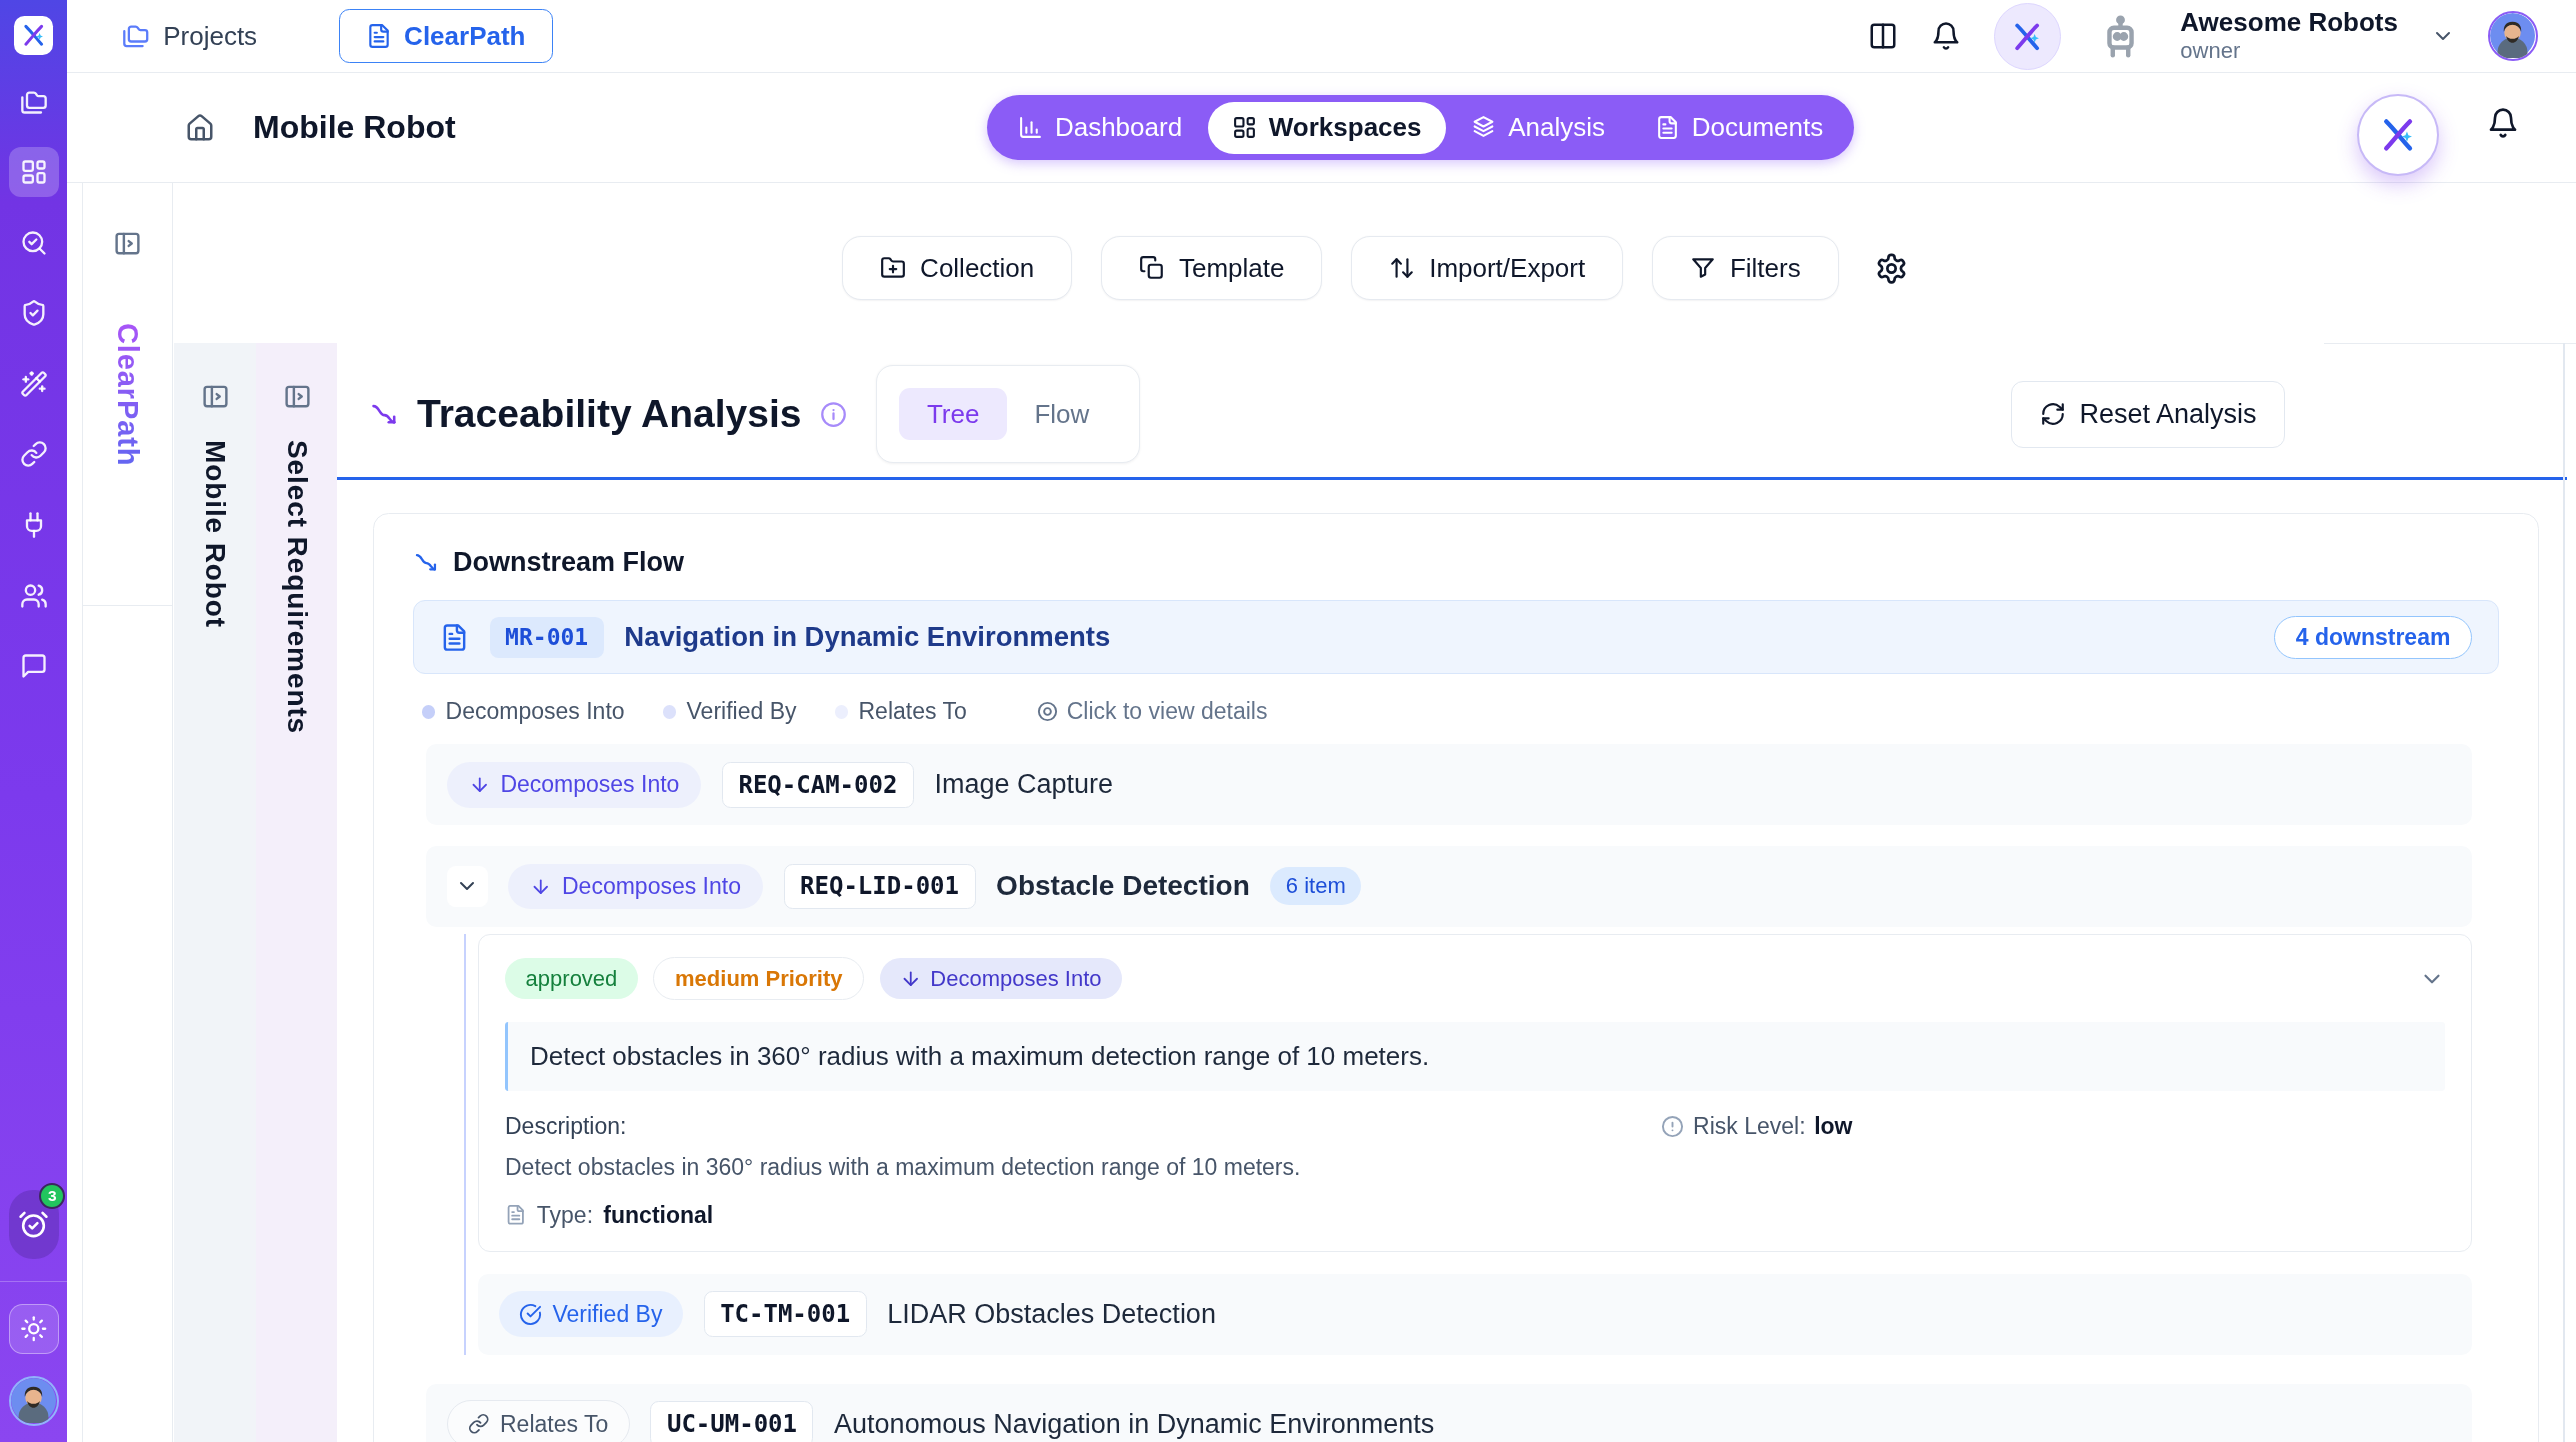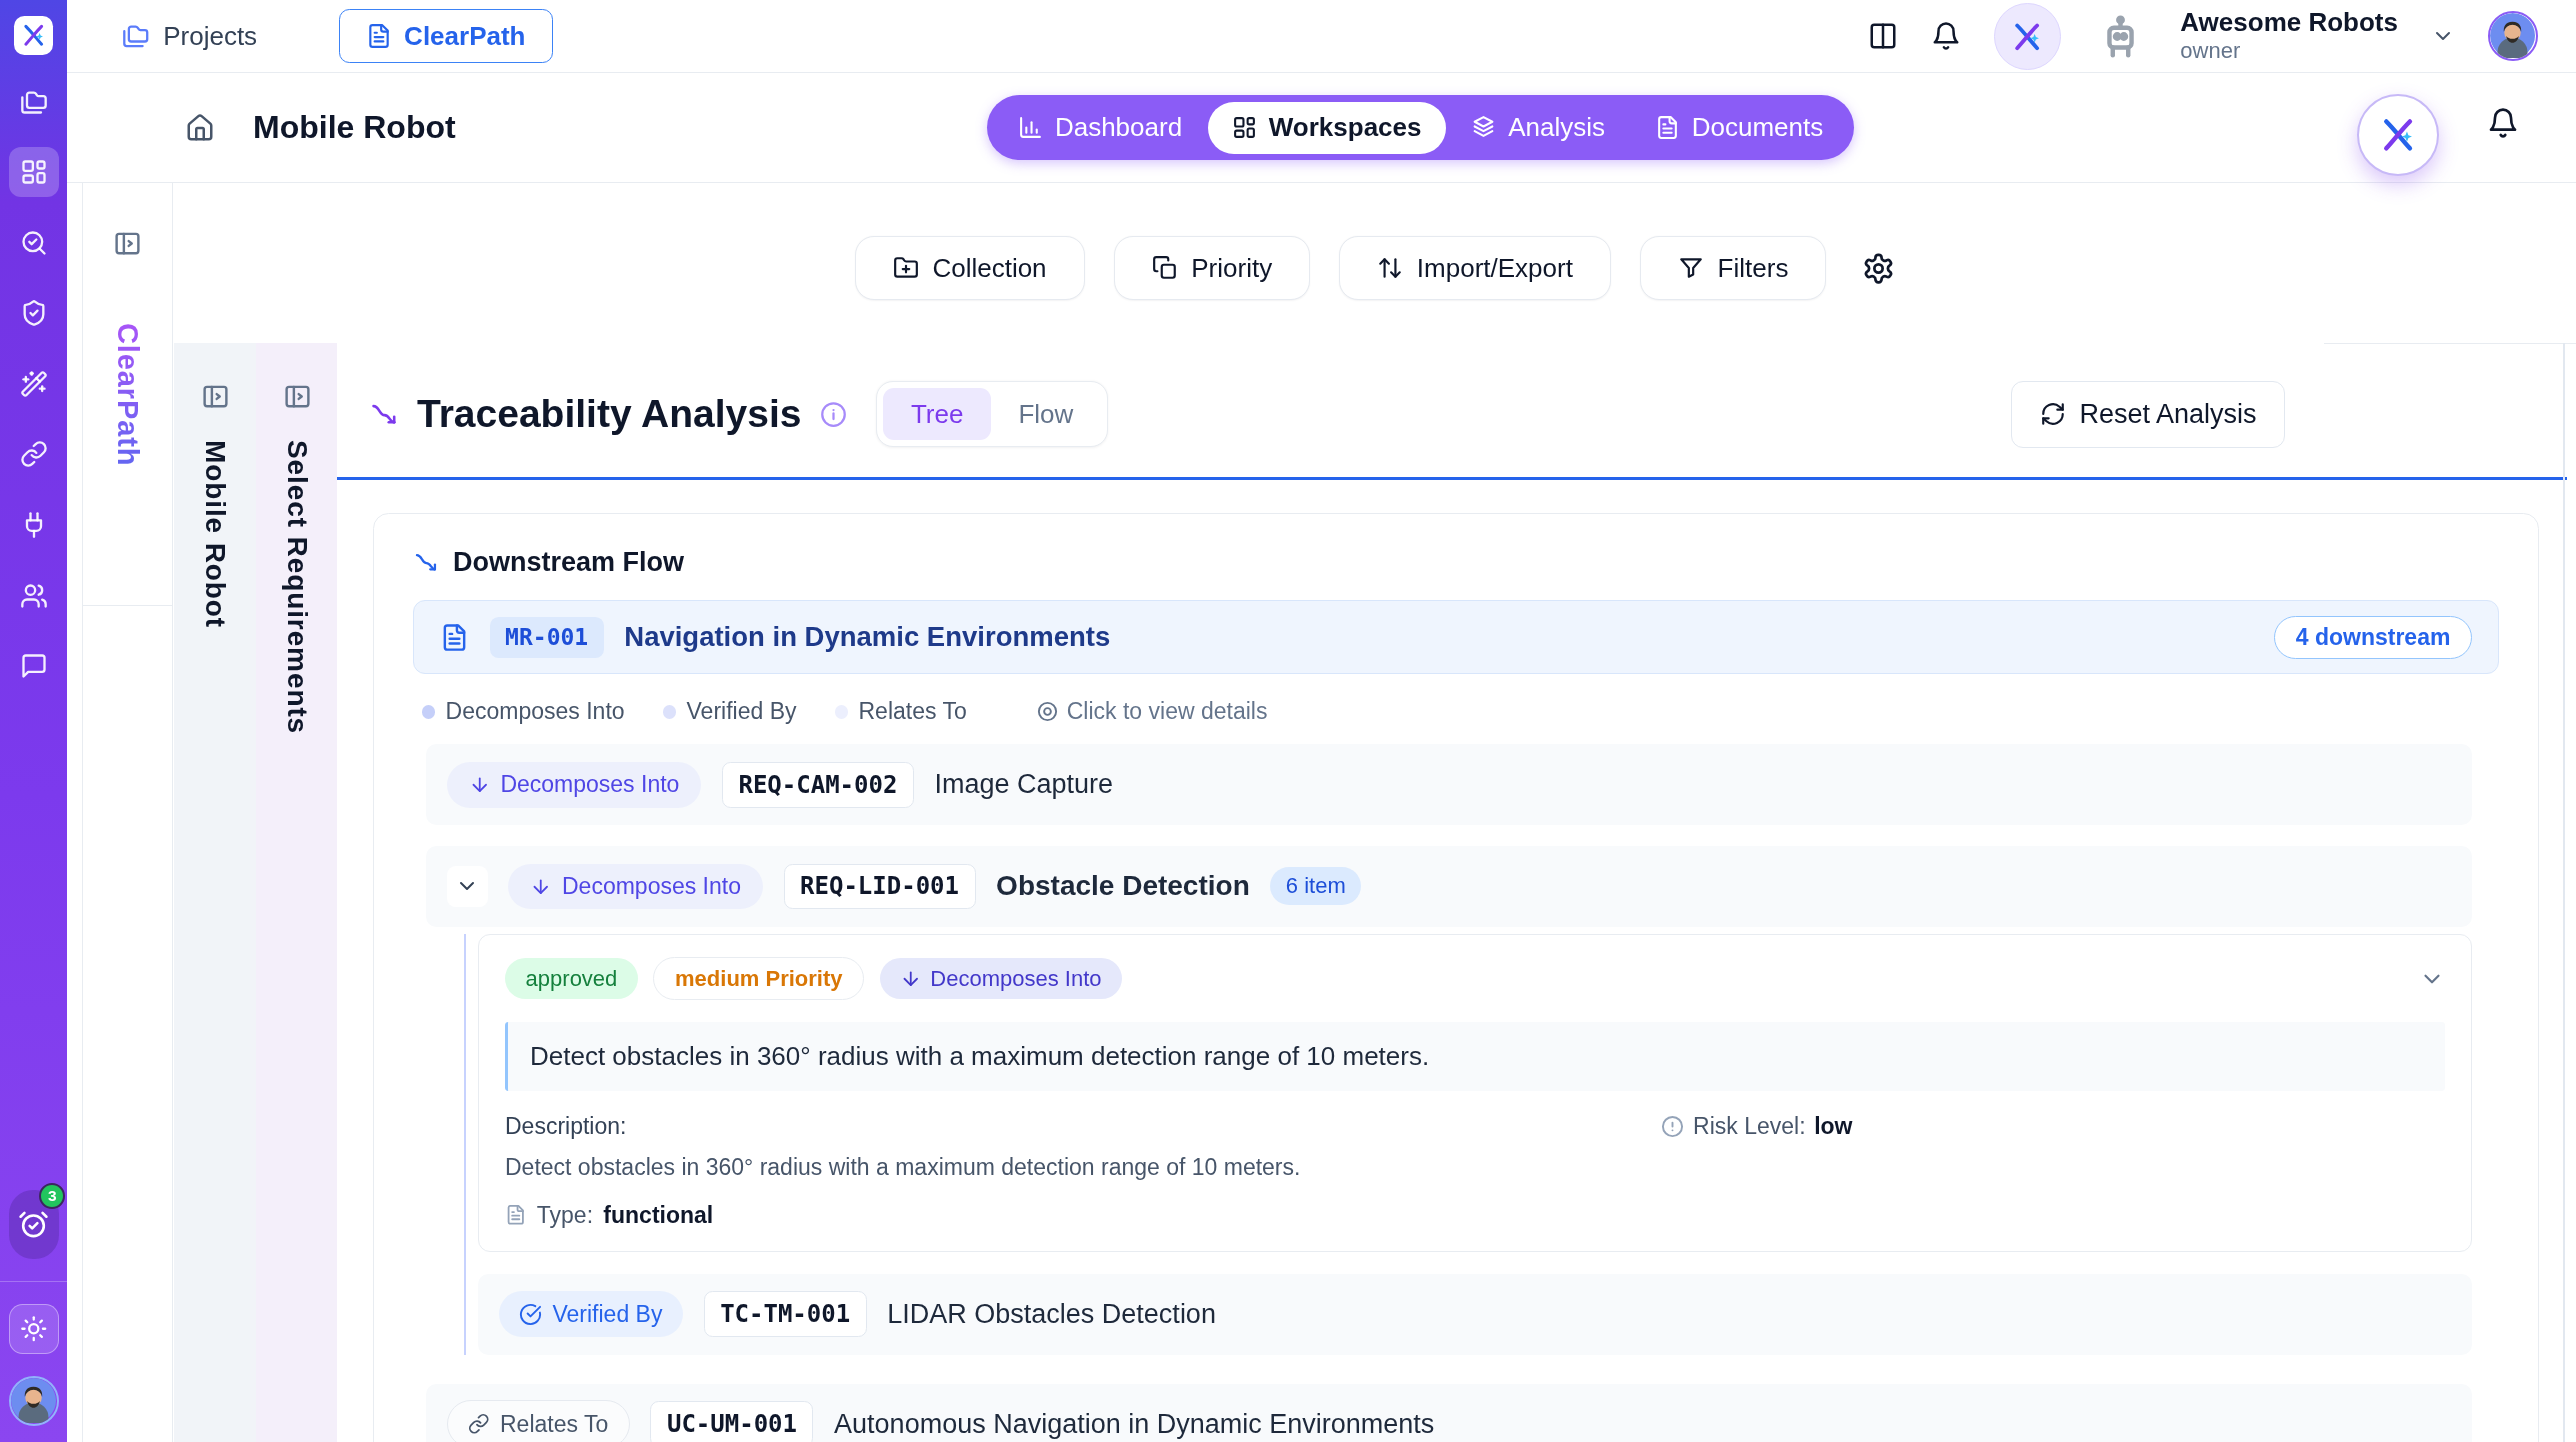--- a/index.html
+++ b/index.html
@@ -90,21 +90,21 @@
   .gear-btn { color:#0F172A; margin-left:6.9px; }
 
   
   .main { position:absolute; left:337px; top:343px; width:1987px; height:1099px; background:#fff; }
   .main-rule { position:absolute; left:2563px; top:343px; width:1.7px; height:1099px; background:#E2E8F0; }
   .an-head { display:flex; align-items:center; margin:34px 39px 0 32px; height:74px; }
   .an-title { font-size:39px; font-weight:700; color:#0F172A; margin-left:17px; }
   .an-flow-ic { color:#7C3AED; }
   .an-info { color:#A78BFA; margin-left:19px; }
   .seg { display:flex; align-items:center; margin-left:29px; background:#fff; border:1.3px solid #E8ECF1;
-    border-radius:17px; padding:6px; box-shadow:0 0.9px 2.6px rgba(15,23,42,.06); }
+    border-radius:17px; padding:22px; box-shadow:0 0.9px 2.6px rgba(15,23,42,.06); }
   .seg-tree { background:#EDE9FE; color:#7C3AED; border-radius:11px; padding:10.3px 27.5px; font-size:26px; font-weight:500; }
   .seg-flow { color:#64748B; padding:10.3px 27.5px; font-size:26px; font-weight:500; }
   .reset-btn { margin-left:auto; display:flex; align-items:center; gap:13.7px; height:67px; padding:0 27.5px;
     border:1.3px solid #E2E8F0; border-radius:12px; background:#fff; font-size:27px; font-weight:500; color:#0F172A; }
   .blue-rule { margin-top:26px; height:3.4px; background:#2563EB; width:2230px; }
 
   .card { margin:33px 36px 0 36px; width:2166px; height:996px; background:#fff; border:1.3px solid #E8ECF1;
     border-radius:15.5px; padding:33px 39px; }
   .df-head { display:flex; align-items:center; gap:13px; font-size:27px; font-weight:700; color:#0F172A; }
   .df-head .ic { color:#2563EB; }
@@ -521,21 +521,21 @@
     <button class="tbtn">
       <svg class="ic" width="26" height="26" viewBox="0 0 30 30">
           <use href="#i-folder-plus"></use>
         </svg>
       <span>Collection</span>
     </button>
     <button class="tbtn">
       <svg class="ic" width="26" height="26" viewBox="0 0 30 30">
           <use href="#i-copy"></use>
         </svg>
-      <span>Priority</span>
+      <span>Template</span>
     </button>
     <button class="tbtn">
       <svg class="ic" width="26" height="26" viewBox="0 0 30 30">
           <use href="#i-updown"></use>
         </svg>
       <span>Import/Export</span>
     </button>
     <button class="tbtn">
       <svg class="ic" width="26" height="26" viewBox="0 0 30 30">
           <use href="#i-funnel"></use>

